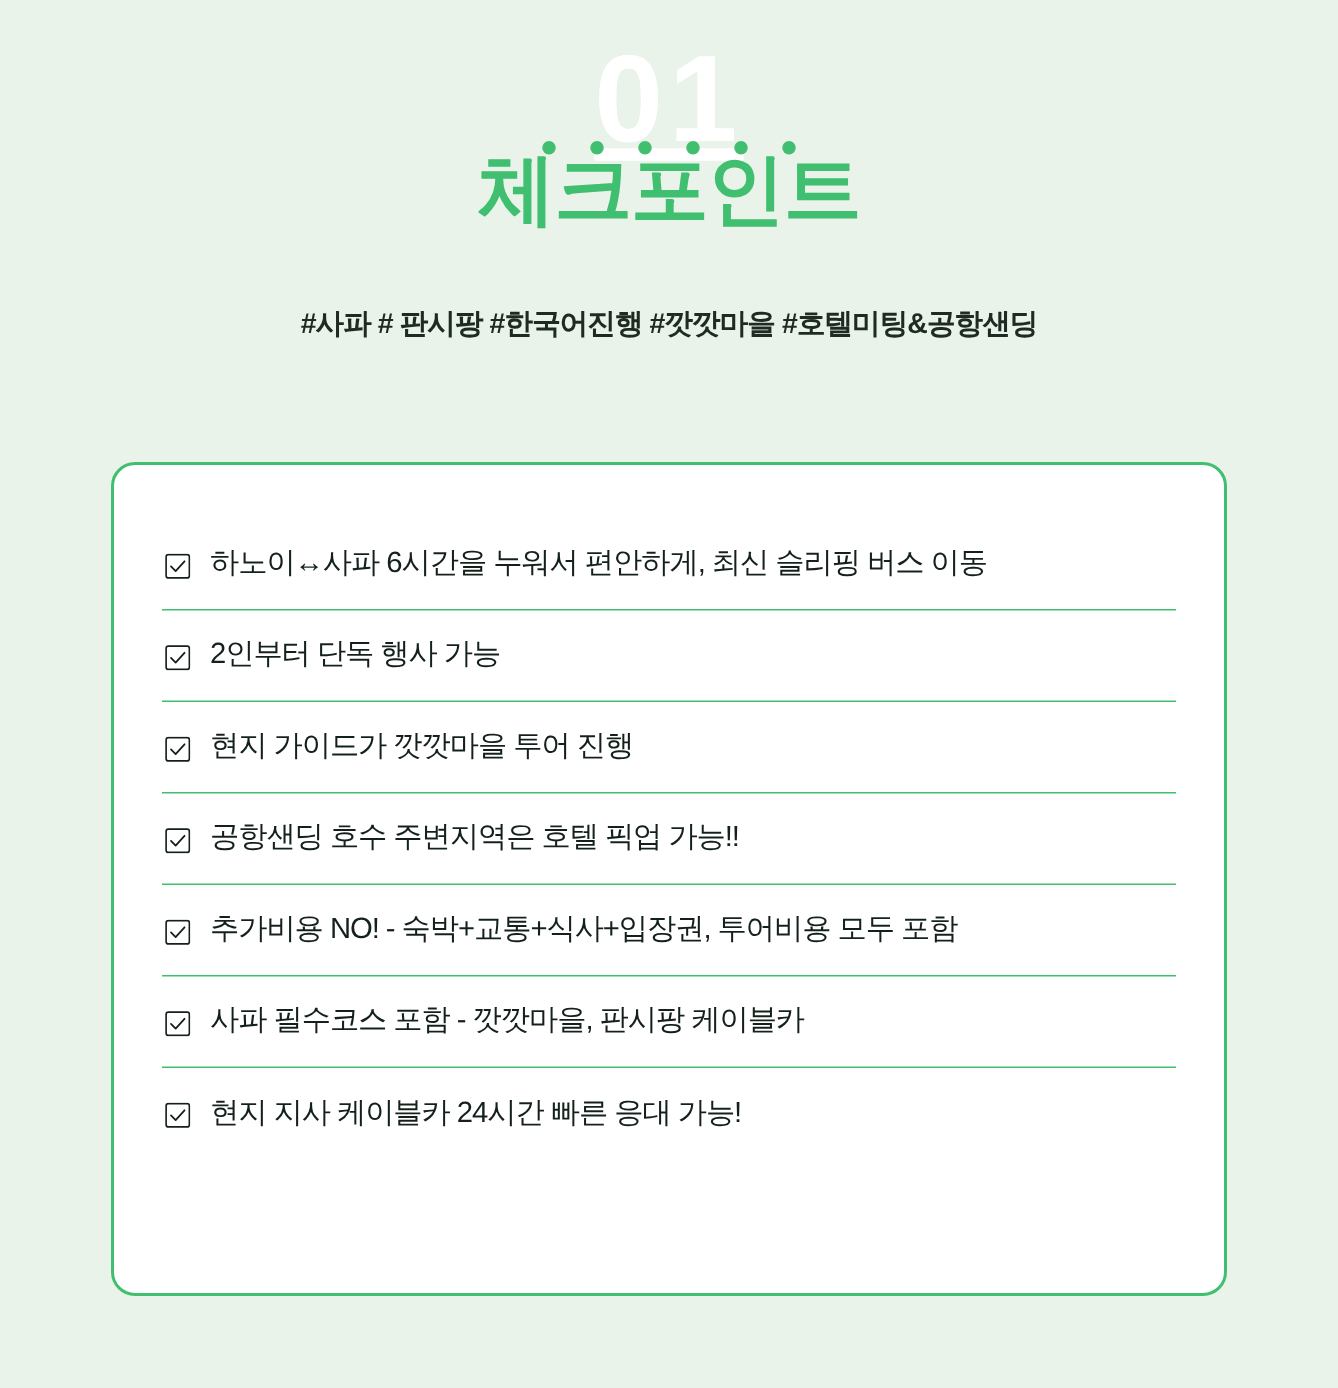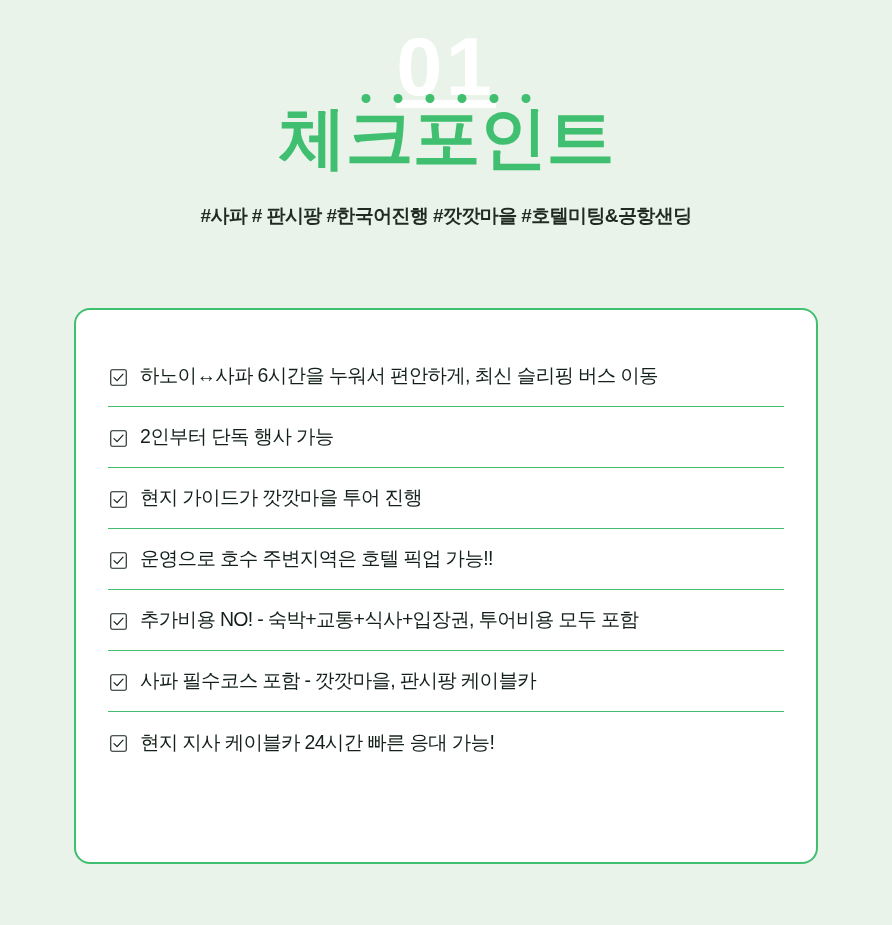--- a/index.html
+++ b/index.html
@@ -52,31 +52,31 @@
     gap: 23px;
     z-index: 3;
   }
   .dot {
     width: 9px;
     height: 9px;
     border-radius: 50%;
     background: #3fbf6f;
   }
   .title {
-    font-size: 68px;
+    font-size: 52px;
     font-weight: 900;
     color: #3fbf6f;
     line-height: 1.22;
     letter-spacing: -1px;
     padding: 0 6px;
     position: relative;
     z-index: 2;
   }
   .hashtags {
-    margin-top: 24px;
+    margin-top: 44px;
     font-size: 19px;
     font-weight: 700;
     color: #1f2b22;
     letter-spacing: -0.6px;
   }
 
   
   .card {
     position: absolute;
     left: 74px;
@@ -175,21 +175,21 @@
         <span class="item-text">현지 가이드가 깟깟마을 투어 진행</span>
       </div>
 
       <div class="item">
         <span class="check">
           <svg width="17" height="17" viewBox="0 0 17 17">
               <rect x="0.75" y="0.75" width="15.5" height="15.5" rx="1.5" fill="none" stroke="#14211a" stroke-width="1.1"></rect>
               <path d="M4 8.6 L7.1 11.7 L13 5.2" fill="none" stroke="#14211a" stroke-width="1.2" stroke-linecap="round" stroke-linejoin="round"></path>
             </svg>
         </span>
-        <span class="item-text">운영으로 호수 주변지역은  호텔 픽업 가능!!</span>
+        <span class="item-text">공항샌딩 호수 주변지역은  호텔 픽업 가능!!</span>
       </div>
 
       <div class="item">
         <span class="check">
           <svg width="17" height="17" viewBox="0 0 17 17">
               <rect x="0.75" y="0.75" width="15.5" height="15.5" rx="1.5" fill="none" stroke="#14211a" stroke-width="1.1"></rect>
               <path d="M4 8.6 L7.1 11.7 L13 5.2" fill="none" stroke="#14211a" stroke-width="1.2" stroke-linecap="round" stroke-linejoin="round"></path>
             </svg>
         </span>
         <span class="item-text">추가비용 NO! - 숙박+교통+식사+입장권, 투어비용 모두 포함</span>

